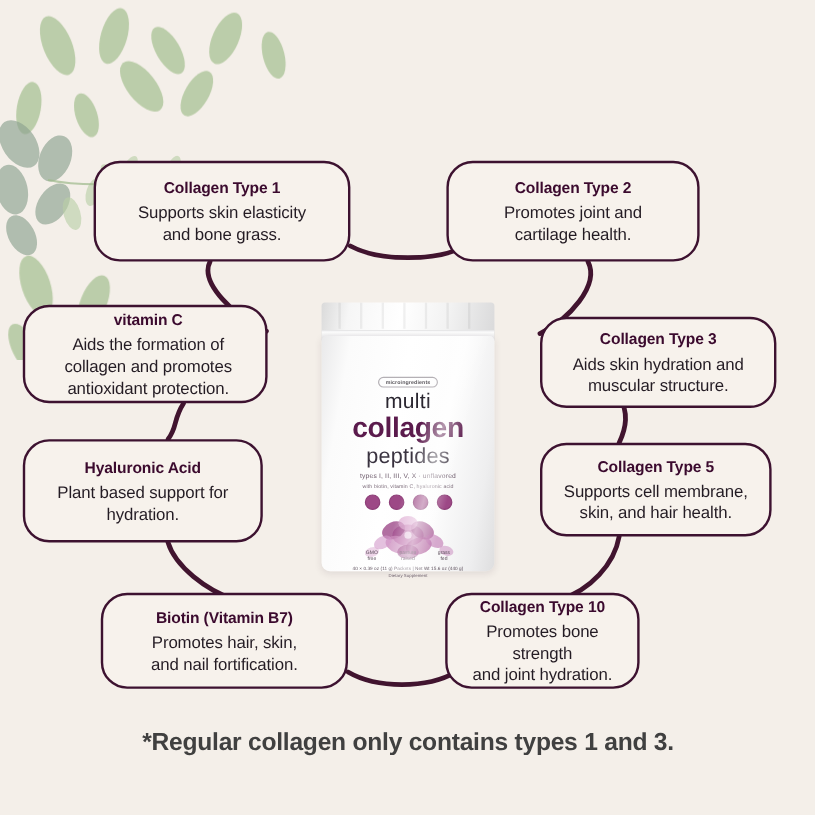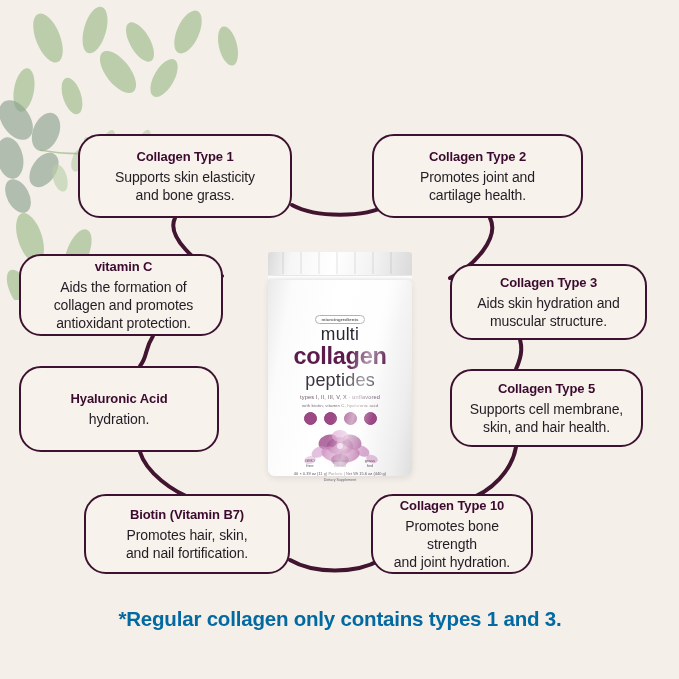--- a/index.html
+++ b/index.html
@@ -23,21 +23,21 @@
     position:absolute;left:46px;top:48px;width:590px;
     text-align:center;color:#3b0a2e;
     font-weight:bold;font-size:23.5px;line-height:30px;
     letter-spacing:-0.2px;
   }
   .title .l2{display:block;}
 
   
   .footnote{
     position:absolute;left:40px;top:606px;width:600px;
-    text-align:center;color:#0369a1;
+    text-align:center;color:#404040;
     font-weight:bold;font-size:20.5px;line-height:26px;
     letter-spacing:-0.2px;
   }
 
   
   .box{
     position:absolute;
     box-sizing:border-box;
     background:#f7f2ec;
     border:2.4px solid #3d1230;
@@ -233,20 +233,21 @@
   </div>
 
   <div class="box" id="box-type3">
     <div class="bt">Collagen Type 3</div>
     <div class="bd">Aids skin hydration and</div>
     <div class="bd">muscular structure.</div>
   </div>
 
   <div class="box" id="box-ha">
     <div class="bt">Hyaluronic Acid</div>
+    <div class="bd">Plant based support for</div>
     <div class="bd">hydration.</div>
   </div>
 
   <div class="box" id="box-type5">
     <div class="bt">Collagen Type 5</div>
     <div class="bd">Supports cell membrane,</div>
     <div class="bd">skin, and hair health.</div>
   </div>
 
   <div class="box" id="box-biotin">

